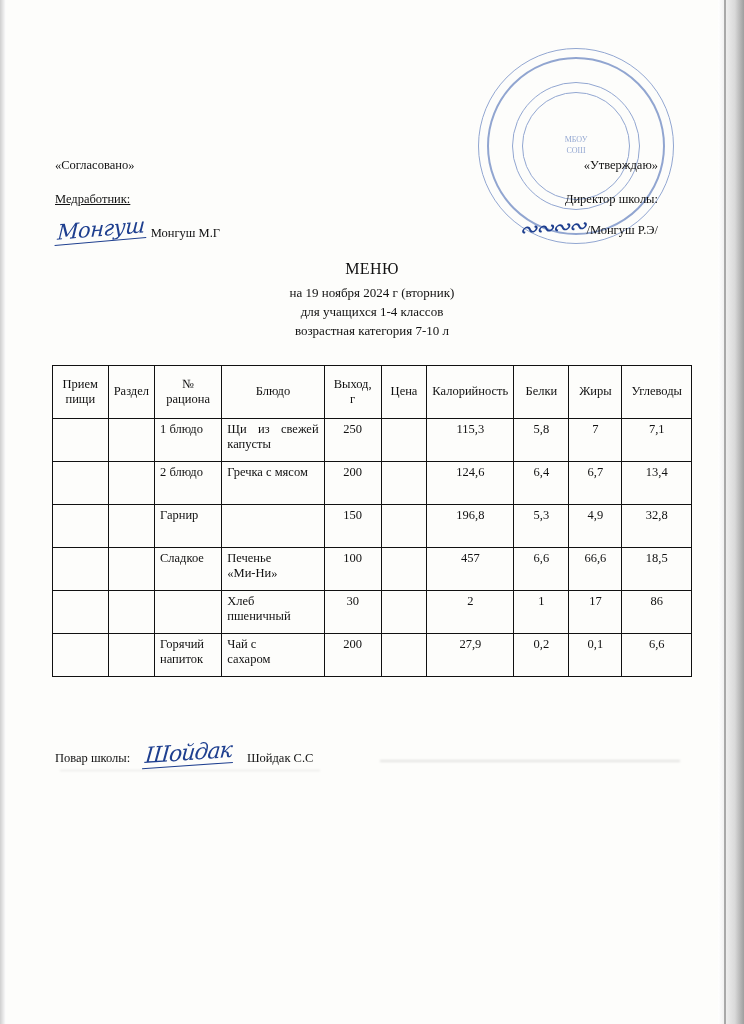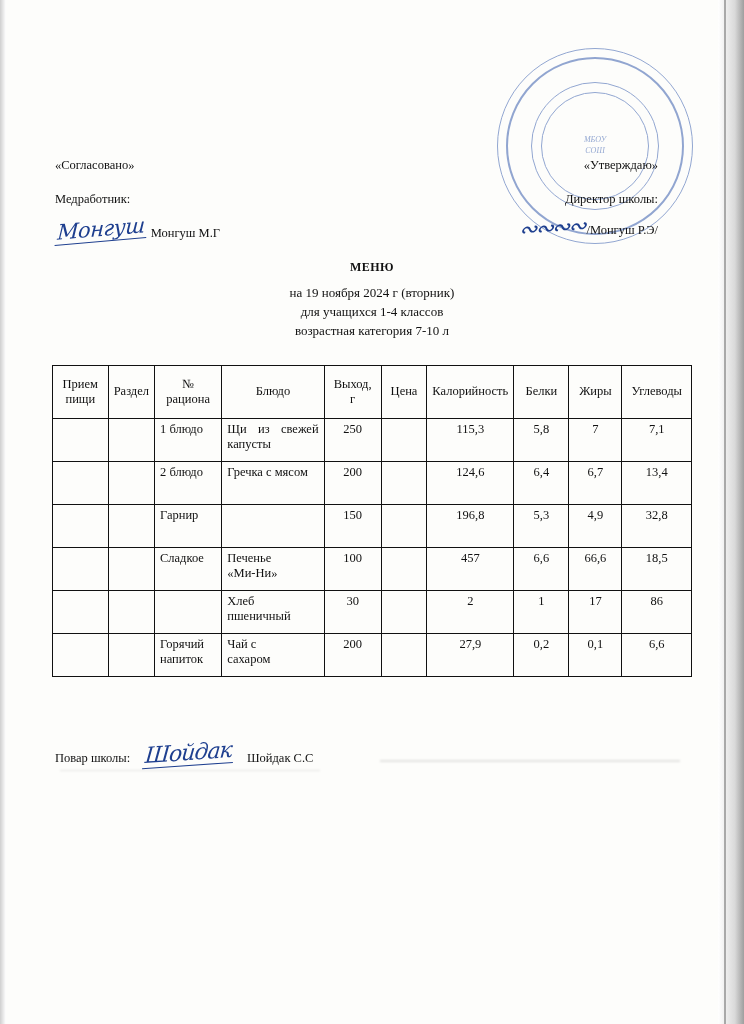--- a/index.html
+++ b/index.html
@@ -46,21 +46,21 @@
     background: rgba(0,0,0,0.10);
     filter: blur(1px);
   }
 
   .hdr-left {
     position: absolute;
     left: 55px;
     top: 158px;
     font-size: 12.5px;
   }
-  .hdr-left .line2 { margin-top: 19px; }
+  .hdr-left .line2 { margin-top: 19px; text-decoration: underline; }
   .sig-row {
     margin-top: 12px;
     display: flex;
     align-items: flex-end;
     gap: 4px;
   }
   .sig-script {
     font-family: "DejaVu Serif", serif;
     font-style: italic;
     font-size: 21px;
@@ -94,28 +94,27 @@
     font-size: 22px;
     color: #1e3f8f;
     transform: rotate(-4deg) skewX(-10deg);
     line-height: 1;
     letter-spacing: -2px;
   }
 
   
   .stamp {
     position: absolute;
-    left: 497px;
+    left: 478px;
     top: 48px;
     width: 196px;
     height: 196px;
     border-radius: 50%;
     opacity: .55;
     pointer-events: none;
-    font-style: italic;
   }
   .stamp .ring {
     position: absolute;
     border: 1.4px solid #3a5fae;
     border-radius: 50%;
   }
   .stamp .r1 { inset: 0; }
   .stamp .r2 { inset: 9px; border-width: 2.4px; }
   .stamp .r3 { inset: 34px; }
   .stamp .r4 { inset: 44px; }
@@ -128,22 +127,22 @@
     font-size: 8px;
     line-height: 1.35;
     width: 96px;
   }
 
   .title {
     position: absolute;
     left: 0; right: 0;
     top: 260px;
     text-align: center;
-    font-size: 12px;
-    font-weight: bold;
+    font-size: 16px;
+    font-weight: normal;
     letter-spacing: .4px;
   }
   .subtitle {
     position: absolute;
     left: 0; right: 0;
     top: 284px;
     text-align: center;
     font-size: 13px;
     line-height: 1.45;
   }

